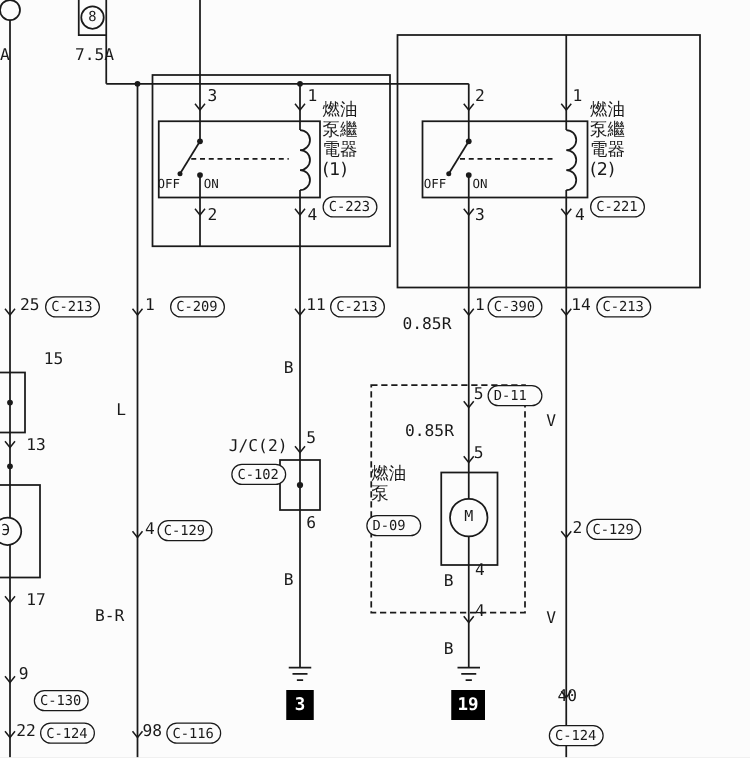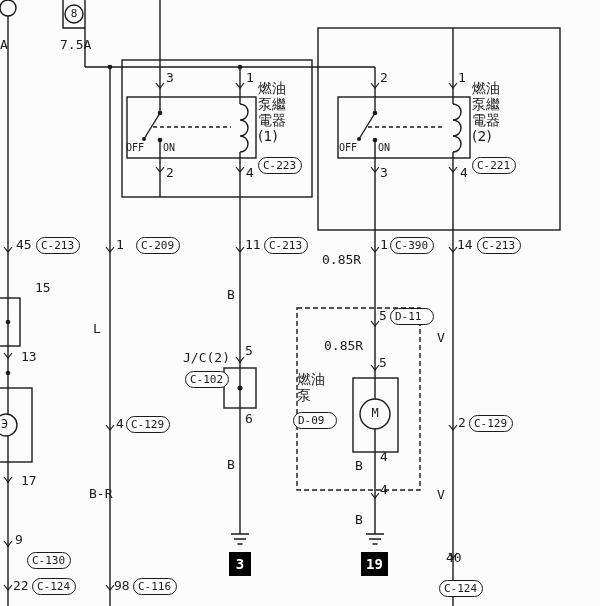--- a/index.html
+++ b/index.html
@@ -147,37 +147,37 @@
   <span class="lbl" style="left:380px;top:166px">3</span>
   <span class="lbl" style="left:460px;top:166px">4</span>
   <span class="lbl sm" style="left:339px;top:142px">OFF</span>
   <span class="lbl sm" style="left:378px;top:142px">ON</span>
   <span class="lbl cjk" style="left:472px;top:80px">燃油
 泵繼
 電器
 (2)</span>
   <span class="oval" style="left:472px;top:157px">C-221</span>
 
-  <span class="lbl" style="left:16px;top:238px">45</span>
+  <span class="lbl" style="left:16px;top:238px">25</span>
   <span class="oval" style="left:36px;top:237px">C-213</span>
   <span class="lbl" style="left:35px;top:281px">15</span>
   <span class="lbl" style="left:21px;top:350px">13</span>
   <span class="lbl" style="left:1px;top:418px;font-size:12px">Э</span>
   <span class="lbl" style="left:21px;top:474px">17</span>
   <span class="lbl" style="left:15px;top:533px">9</span>
   <span class="oval" style="left:27px;top:552px">C-130</span>
   <span class="lbl" style="left:13px;top:579px">22</span>
   <span class="oval" style="left:32px;top:578px">C-124</span>
 
   <span class="lbl" style="left:116px;top:238px">1</span>
   <span class="oval" style="left:136px;top:237px">C-209</span>
   <span class="lbl" style="left:93px;top:322px">L</span>
   <span class="lbl" style="left:116px;top:417px">4</span>
   <span class="oval" style="left:126px;top:416px">C-129</span>
-  <span class="lbl" style="left:89px;top:487px">B-R</span>
+  <span class="lbl" style="left:76px;top:487px">B-R</span>
   <span class="lbl" style="left:114px;top:579px">98</span>
   <span class="oval" style="left:133px;top:578px">C-116</span>
 
   <span class="lbl" style="left:245px;top:238px">11</span>
   <span class="oval" style="left:264px;top:237px">C-213</span>
   <span class="lbl" style="left:227px;top:288px">B</span>
   <span class="lbl" style="left:245px;top:344px">5</span>
   <span class="lbl" style="left:183px;top:351px">J/C(2)</span>
   <span class="oval" style="left:185px;top:371px">C-102</span>
   <span class="lbl" style="left:245px;top:412px">6</span>

